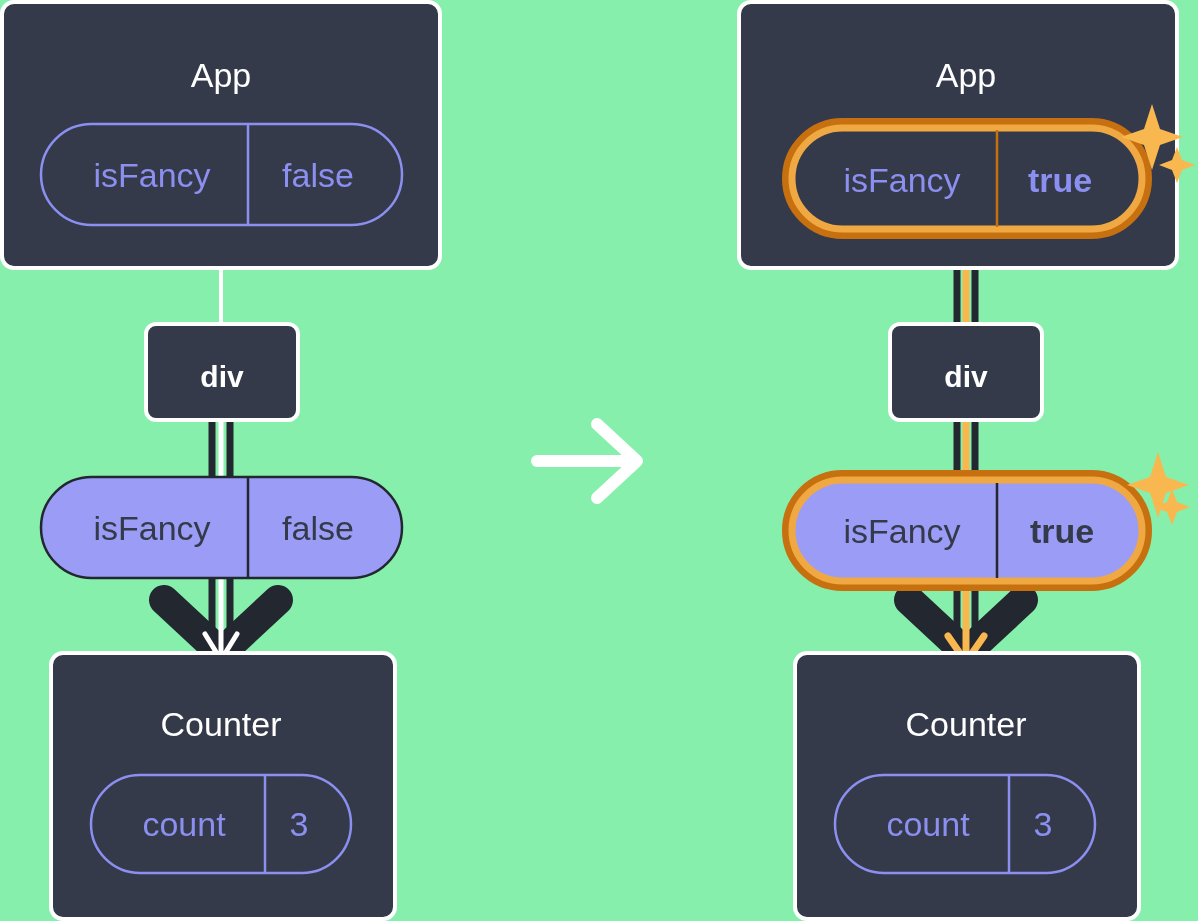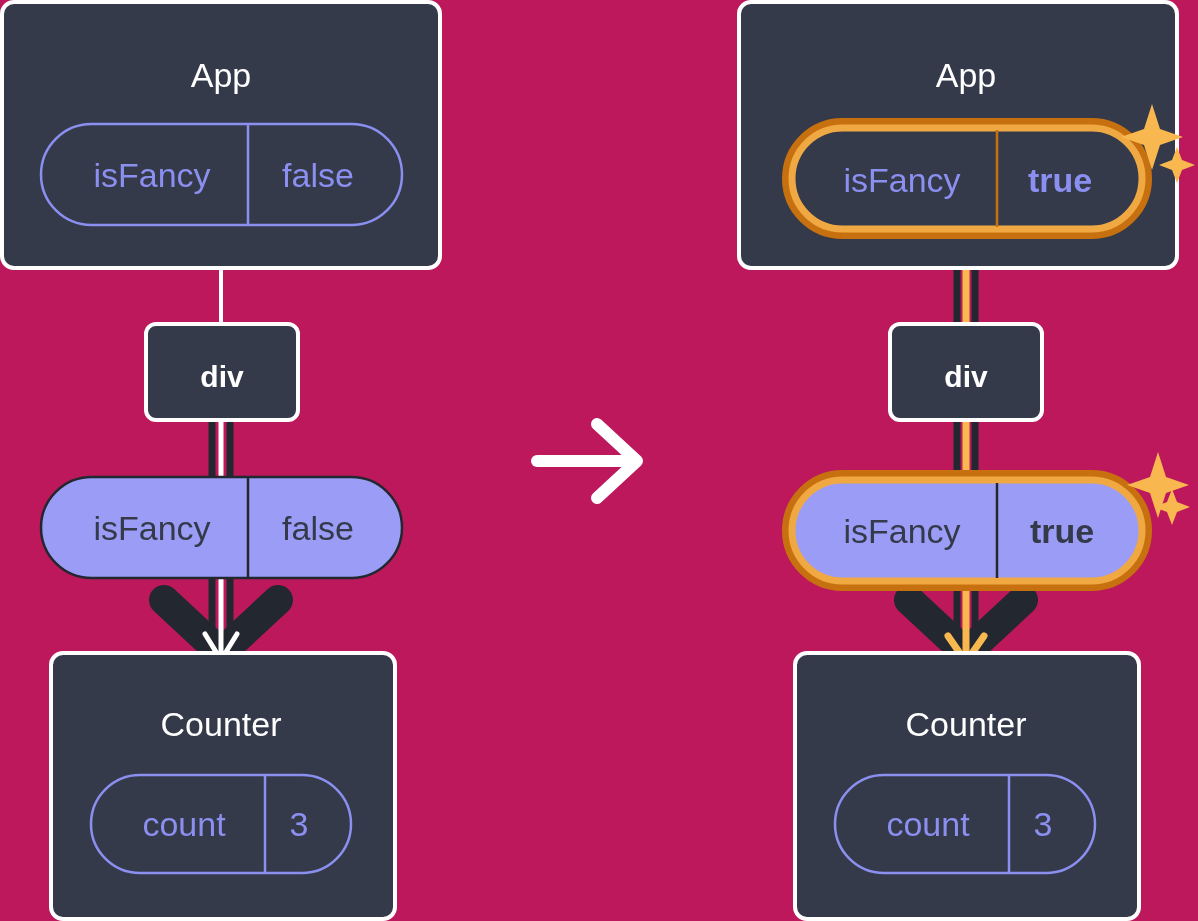--- a/index.html
+++ b/index.html
@@ -10,21 +10,21 @@
   body {
     width: 1198px;
     height: 921px;
     overflow: hidden;
     font-family: "Liberation Sans", sans-serif;
   }
   #stage {
     position: relative;
     width: 1198px;
     height: 921px;
-    background: #be185d;
+    background: #86efac;
   }
   svg.layer {
     position: absolute;
     top: 0;
     left: 0;
     width: 1198px;
     height: 921px;
   }
   .box-label {
     font-family: "Liberation Sans", sans-serif;

